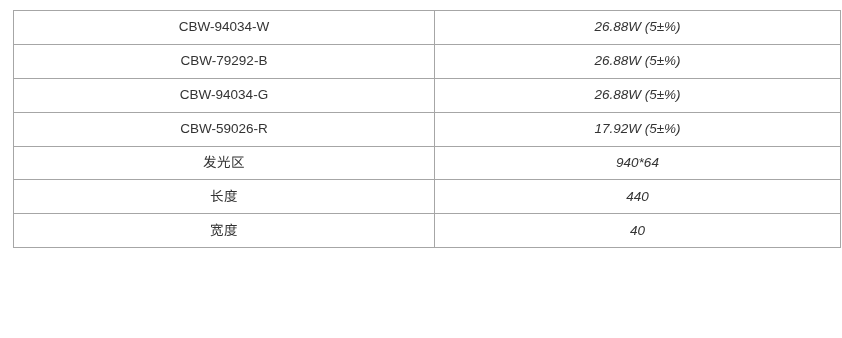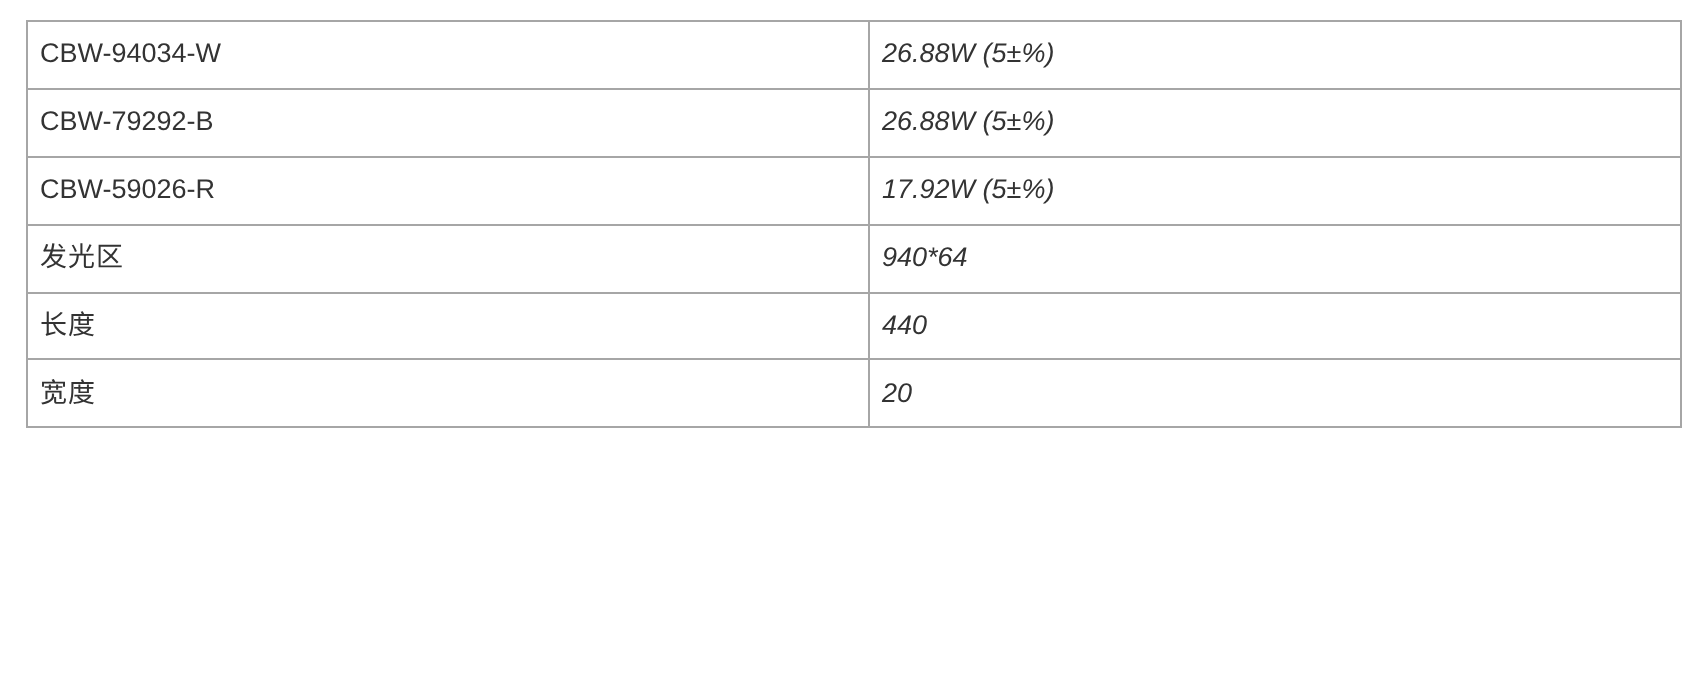--- a/index.html
+++ b/index.html
@@ -36,20 +36,21 @@
     table-layout: fixed;
     background: #ffffff;
   }
 
   table.spec-table tr {
     height: 33.9px;
   }
 
   table.spec-table td {
     border: 1px solid #a6a6a6;
+    text-align: center;
     vertical-align: middle;
     color: #333333;
     font-size: 13.5px;
     line-height: 1.2;
     font-family: "Liberation Sans", "DejaVu Sans", sans-serif;
     padding: 0 6px;
     background: #ffffff;
     white-space: nowrap;
     overflow: hidden;
   }
@@ -78,31 +79,35 @@
       <tbody>
           <tr>
             <td class="col-label">CBW-94034-W</td>
             <td class="col-value">26.88W (5±%)</td>
           </tr>
           <tr>
             <td class="col-label">CBW-79292-B</td>
             <td class="col-value">26.88W (5±%)</td>
           </tr>
           <tr>
+            <td class="col-label">CBW-94034-G</td>
+            <td class="col-value">26.88W (5±%)</td>
+          </tr>
+          <tr>
             <td class="col-label">CBW-59026-R</td>
             <td class="col-value">17.92W (5±%)</td>
           </tr>
           <tr>
             <td class="col-label cjk">发光区</td>
             <td class="col-value">940*64</td>
           </tr>
           <tr>
             <td class="col-label cjk">长度</td>
             <td class="col-value">440</td>
           </tr>
           <tr>
             <td class="col-label cjk">宽度</td>
-            <td class="col-value">20</td>
+            <td class="col-value">40</td>
           </tr>
         </tbody>
     </table>
   </div>
 </div>
 
 </body></html>

